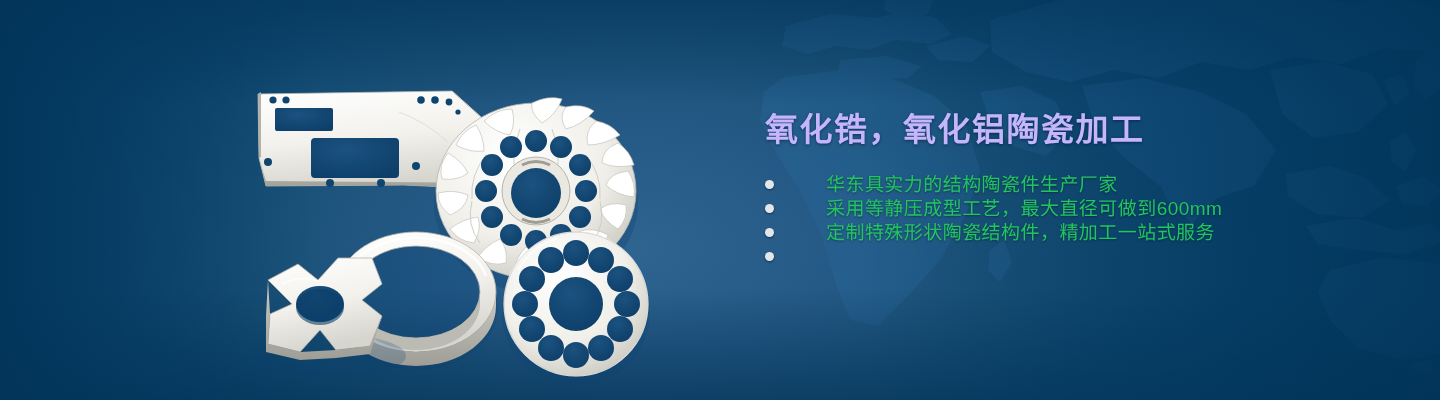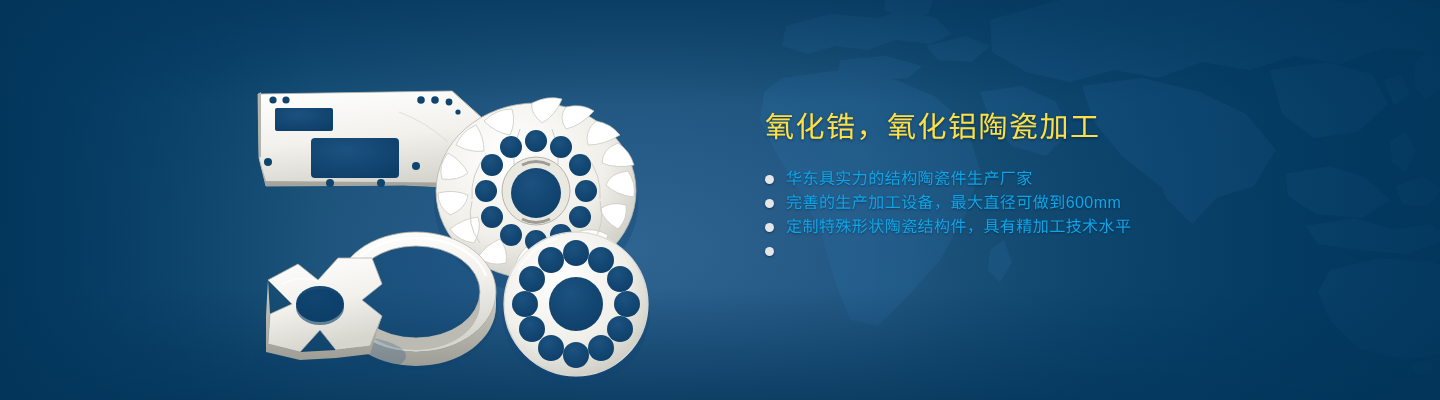--- a/index.html
+++ b/index.html
@@ -73,24 +73,24 @@
 
   
   .copy {
     position: absolute;
     left: 765px;
     top: 108px;
     width: 620px;
   }
   .headline {
     margin: 0;
-    font-size: 29px;
+    font-size: 33px;
     line-height: 1.32;
-    font-weight: 400;
-    color: #fde047;
+    font-weight: 700;
+    color: #c4b5fd;
     letter-spacing: 1.5px;
     text-shadow: 0 1px 3px rgba(0,18,38,0.55);
     white-space: nowrap;
   }
   .feature-list {
     list-style: none;
     margin: 24px 0 0 0;
     padding: 0;
   }
   .feature-item {
@@ -102,26 +102,27 @@
   .bullet-dot {
     flex: none;
     width: 9px;
     height: 9px;
     border-radius: 50%;
     background: #e3e7ea;
     margin-right: 12px;
     box-shadow: 0 1px 2px rgba(0,15,35,0.5);
   }
   .feature-text {
-    font-size: 16px;
+    font-size: 19px;
     line-height: 18px;
-    color: #0ea5e9;
+    color: #22c55e;
     letter-spacing: 0.45px;
     white-space: nowrap;
     text-shadow: 0 1px 2px rgba(0,18,38,0.45);
+    margin-left: 40px;
   }
 </style>
 </head>
 <body>
 
 <div id="banner">
 
   <div class="bg-base"></div>
 
   <div class="worldmap">
@@ -316,25 +317,25 @@
   <div class="copy">
     <h1 class="headline">氧化锆，氧化铝陶瓷加工</h1>
 
     <ul class="feature-list">
       <li class="feature-item">
         <span class="bullet-dot"></span>
         <span class="feature-text">华东具实力的结构陶瓷件生产厂家</span>
       </li>
       <li class="feature-item">
         <span class="bullet-dot"></span>
-        <span class="feature-text">完善的生产加工设备，最大直径可做到600mm</span>
+        <span class="feature-text">采用等静压成型工艺，最大直径可做到600mm</span>
       </li>
       <li class="feature-item">
         <span class="bullet-dot"></span>
-        <span class="feature-text">定制特殊形状陶瓷结构件，具有精加工技术水平</span>
+        <span class="feature-text">定制特殊形状陶瓷结构件，精加工一站式服务</span>
       </li>
       <li class="feature-item">
         <span class="bullet-dot"></span>
       </li>
     </ul>
   </div>
 
 </div>
 
 </body></html>

